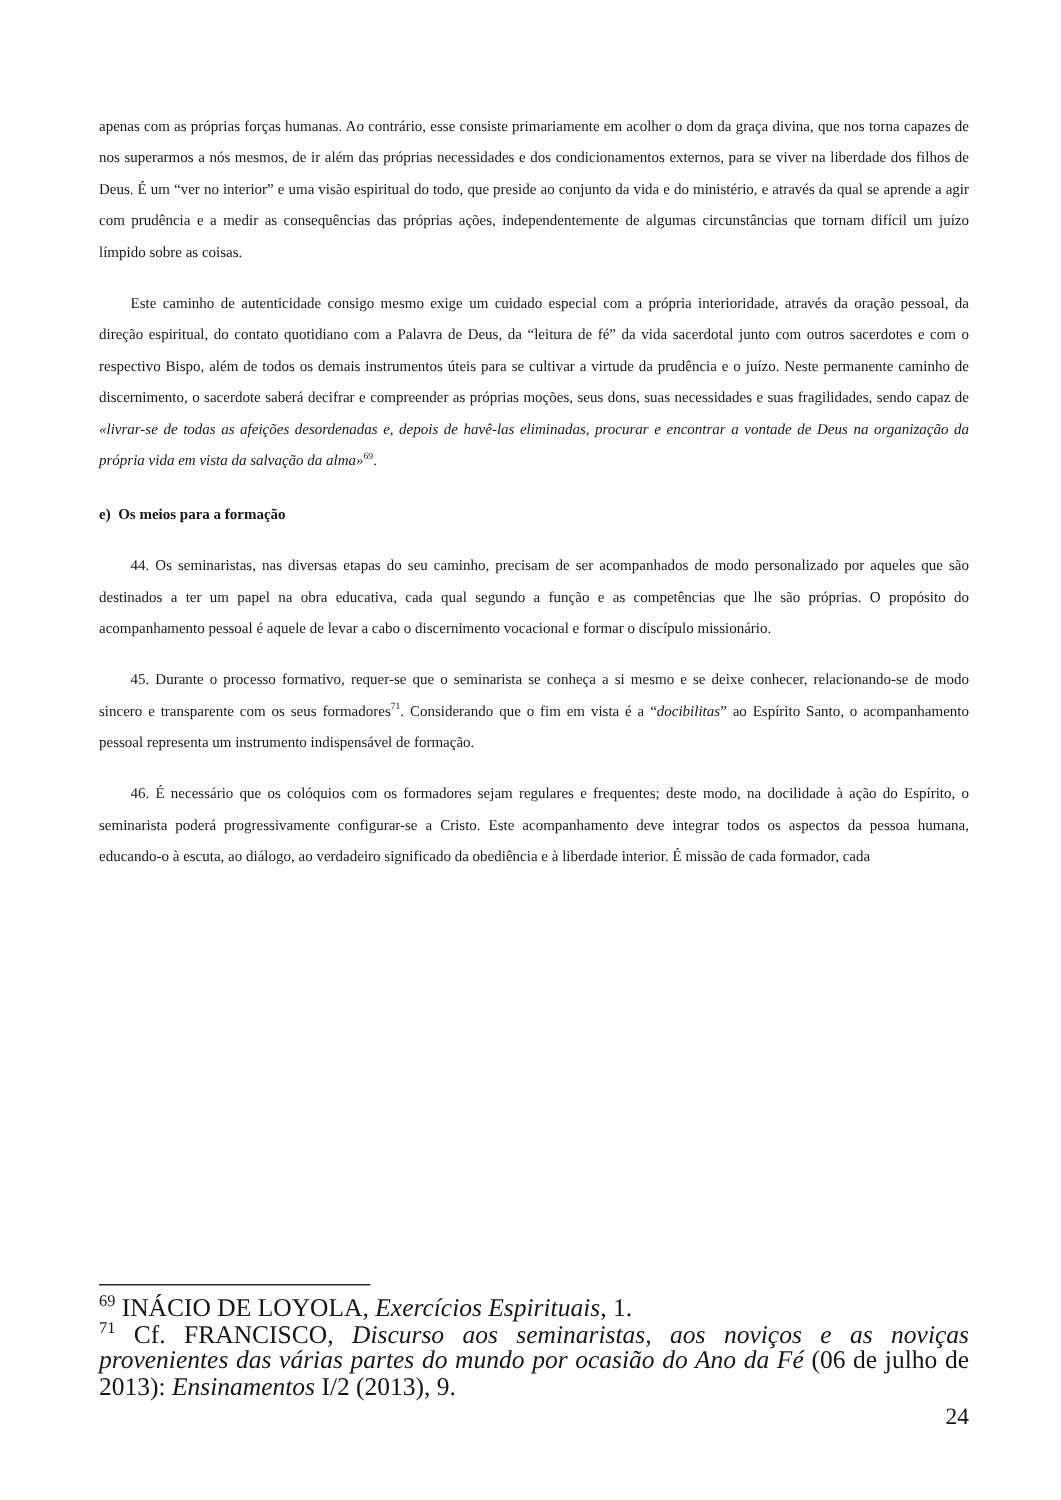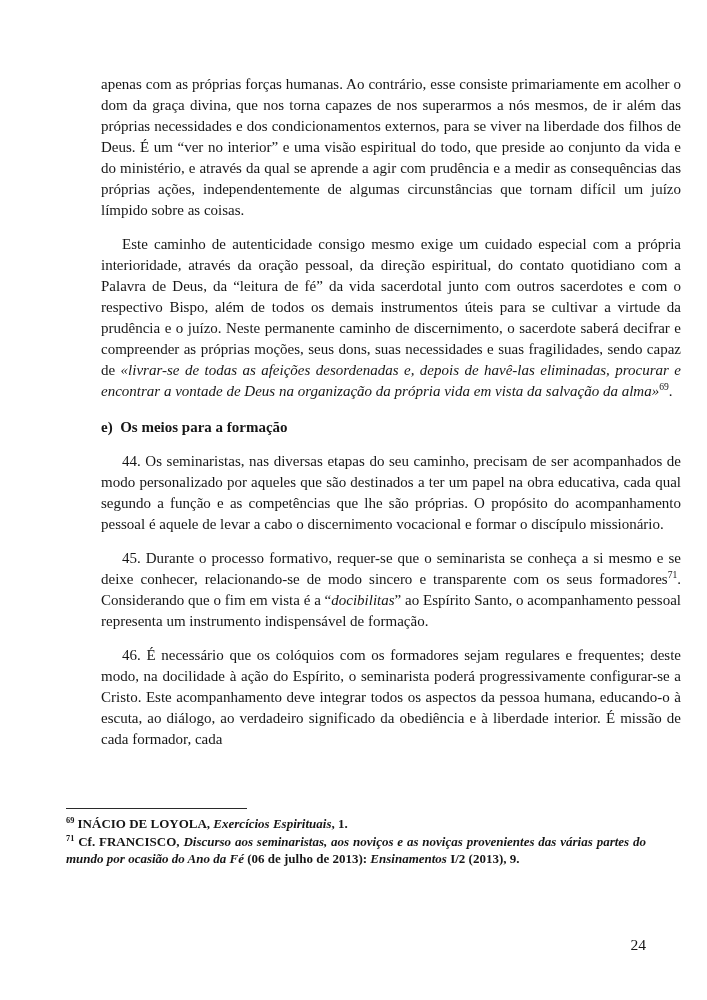--- a/index.html
+++ b/index.html
@@ -14,24 +14,23 @@
     background: #ffffff;
     overflow: hidden;
     font-family: "Liberation Serif", "DejaVu Serif", serif;
     color: #161616;
   }
   .body-text {
     position: absolute;
     left: 66px;
     top: 74px;
     width: 580px;
-    font-size: 15px;
+    font-size: 10px;
     line-height: 21px;
     text-align: justify;
-    margin-left: 35px;
   }
   .body-text p {
     margin: 0;
   }
   .para { margin-top: 13px !important; }
   .para.first { margin-top: 0 !important; }
   .para.indent { text-indent: 21px; }
   .heading-italic {
     margin: 15px 0 0 0 !important;
     font-weight: bold;
@@ -43,26 +42,25 @@
   .i { font-style: italic; }
   sup {
     font-size: 0.64em;
     line-height: 0;
     vertical-align: super;
     font-style: normal;
   }
   .footnote-block {
     position: absolute;
     left: 66px;
-    top: 808px;
+    top: 856px;
     width: 580px;
-    font-size: 13px;
+    font-size: 17px;
     line-height: 17.6px;
     text-align: justify;
-    font-weight: bold;
   }
   .footnote-sep {
     width: 181px;
     height: 0;
     border-top: 1.2px solid #2a2a2a;
     margin-bottom: 6px;
   }
   .footnote-block p { margin: 0; }
   .page-number {
     position: absolute;

